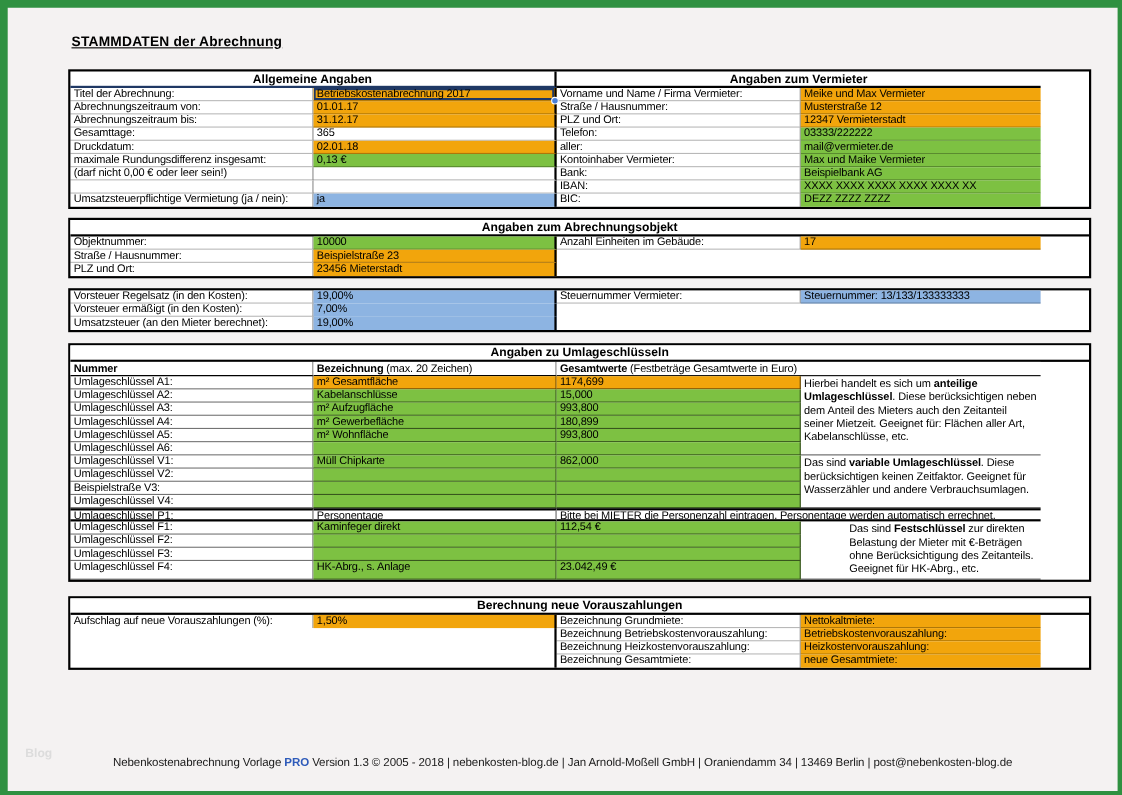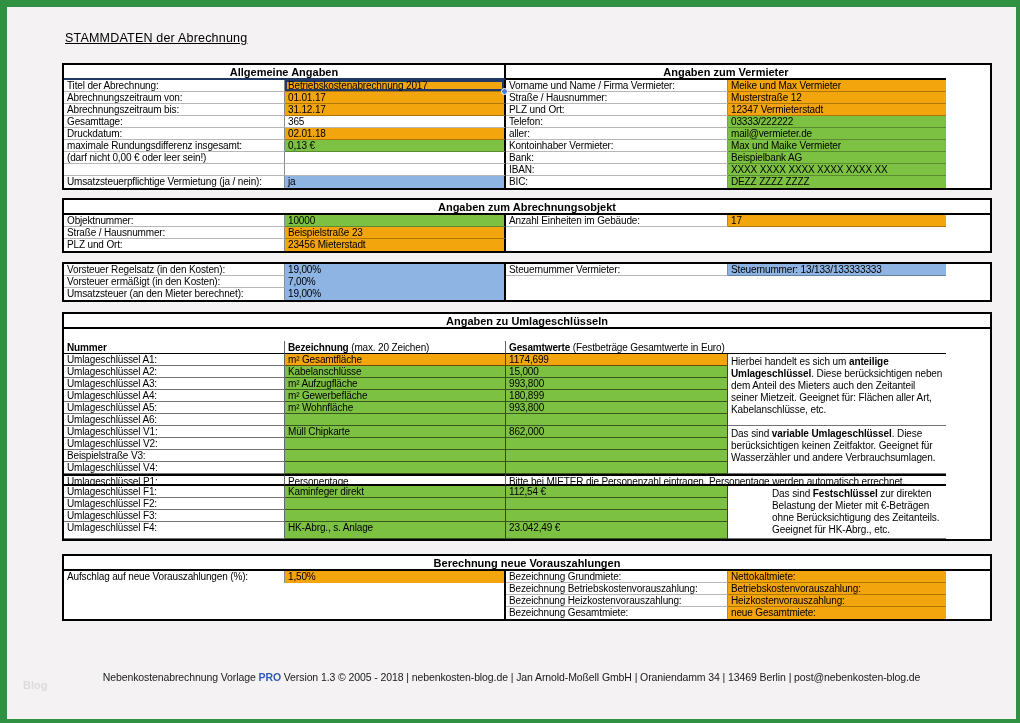--- a/index.html
+++ b/index.html
@@ -7,21 +7,21 @@
     --frame:#2F9141; --probl:#2E5BBA; --pagebg:#F4F2F2;
   }
   *{box-sizing:border-box; margin:0; padding:0;}
   body{
     width:1020px; height:723px; overflow:hidden; position:relative;
     background:var(--pagebg);
     border:solid var(--frame); border-width:7px 4px 4px 7px;
     font-family:"Liberation Sans", sans-serif; color:#000;
   }
   .content{padding:24px 0 0 55px; width:941px;}
-  .doc-title{font-size:12.5px; font-weight:normal; text-decoration:underline; margin-left:3px; margin-bottom:18px; letter-spacing:.2px;}
+  .doc-title{font-size:12.5px; font-weight:bold; text-decoration:underline; margin-left:3px; margin-bottom:18px; letter-spacing:.2px;}
   .sec{border:2px solid #000; background:#fff; width:930px;}
   .hd{height:15px; line-height:14px; text-align:center; font-weight:bold; font-size:11px; background:#fff; border-bottom:2px solid #000;}
   .hd2{display:grid; grid-template-columns:442px 440px; border-bottom:0;}
   .hd2 .hcell{height:15px; line-height:14px; text-align:center; font-weight:bold; font-size:11px; border-bottom:2px solid #000;}
   .hd2 .hcell.left{border-right:2px solid #000; border-bottom:2px solid var(--navy);}
   .g{display:grid; grid-template-columns:221px 221px 222px 218px;}
   .cell{height:100%; line-height:12px; font-size:10px; letter-spacing:-0.15px; padding:0 3px; white-space:nowrap; overflow:hidden;}
   
   .c1{border-right:1px solid rgba(0,0,0,.45);}
   .c2{border-right:2px solid #000;}
@@ -36,21 +36,21 @@
   .gap8{margin-top:8px;} .gap9{margin-top:9px;} .gap10{margin-top:10px;} .gap13{margin-top:13px;}
   
   .u .cell{border-bottom:1px solid rgba(0,0,0,.55);}
   .u .c1{border-right:1px solid rgba(0,0,0,.6);}
   .u .c2{border-right:1px solid rgba(0,0,0,.6);}
   .u .c3{border-right:1px solid rgba(0,0,0,.6);}
   .u .colhd{font-size:10px; line-height:13px; border-bottom:1px solid #000; background:#fff;}
   .note{white-space:normal; line-height:12px; font-size:10px; letter-spacing:-0.1px; padding:2px 3px; overflow:hidden;}
   .prow{border-top:2px solid #000 !important; border-bottom:2px solid #000 !important;}
   .b{font-weight:bold;}
-  .footer{position:absolute; left:0; right:0; bottom:36px; text-align:center; font-size:10.5px; color:#1a1a1a; letter-spacing:-0.1px;}
+  .footer{position:absolute; left:0; right:0; bottom:20px; text-align:center; font-size:10.5px; color:#1a1a1a; letter-spacing:-0.1px;}
   .footer .pro{color:var(--probl); font-weight:bold;}
   .watermark{position:absolute; left:16px; bottom:28px; font-size:11px; font-weight:bold; color:#dcdcdc;}
 </style>
 </head>
 <body>
 
 <div class="content">
 
   <div class="doc-title">STAMMDATEN der Abrechnung</div>
 
@@ -135,21 +135,21 @@
       <div class="cell c2 fill-blue">7,00%</div>
       <div class="cell" style="grid-column:span 2; grid-row:span 2;"></div>
 
       <div class="cell c1">Umsatzsteuer (an den Mieter berechnet):</div>
       <div class="cell c2 fill-blue">19,00%</div>
     </div>
   </div>
 
   <div class="sec u gap10">
     <div class="hd">Angaben zu Umlageschlüsseln</div>
-    <div class="g" style="grid-template-rows:13px repeat(14,12px);margin-top:12px;">
+    <div class="g" style="grid-template-rows:13px repeat(14,12px);">
       <div class="cell c1 colhd"><span class="b">Nummer</span></div>
       <div class="cell c2 colhd"><span class="b">Bezeichnung</span><span> (max. 20 Zeichen)</span></div>
       <div class="cell colhd" style="grid-column:span 2;"><span class="b">Gesamtwerte</span><span> (Festbeträge Gesamtwerte in Euro)</span></div>
 
       <div class="cell c1">Umlageschlüssel A1:</div>
       <div class="cell c2 fill-orange">m² Gesamtfläche</div>
       <div class="cell c3 fill-orange">1174,699</div>
       <div class="cell note" style="grid-row:span 6;"><span>Hierbei handelt es sich um </span><span class="b">anteilige Umlageschlüssel</span><span>. Diese berücksichtigen neben dem Anteil des Mieters auch den Zeitanteil seiner Mietzeit. Geeignet für: Flächen aller Art, Kabelanschlüsse, etc.</span></div>
 
       <div class="cell c1">Umlageschlüssel A2:</div>

